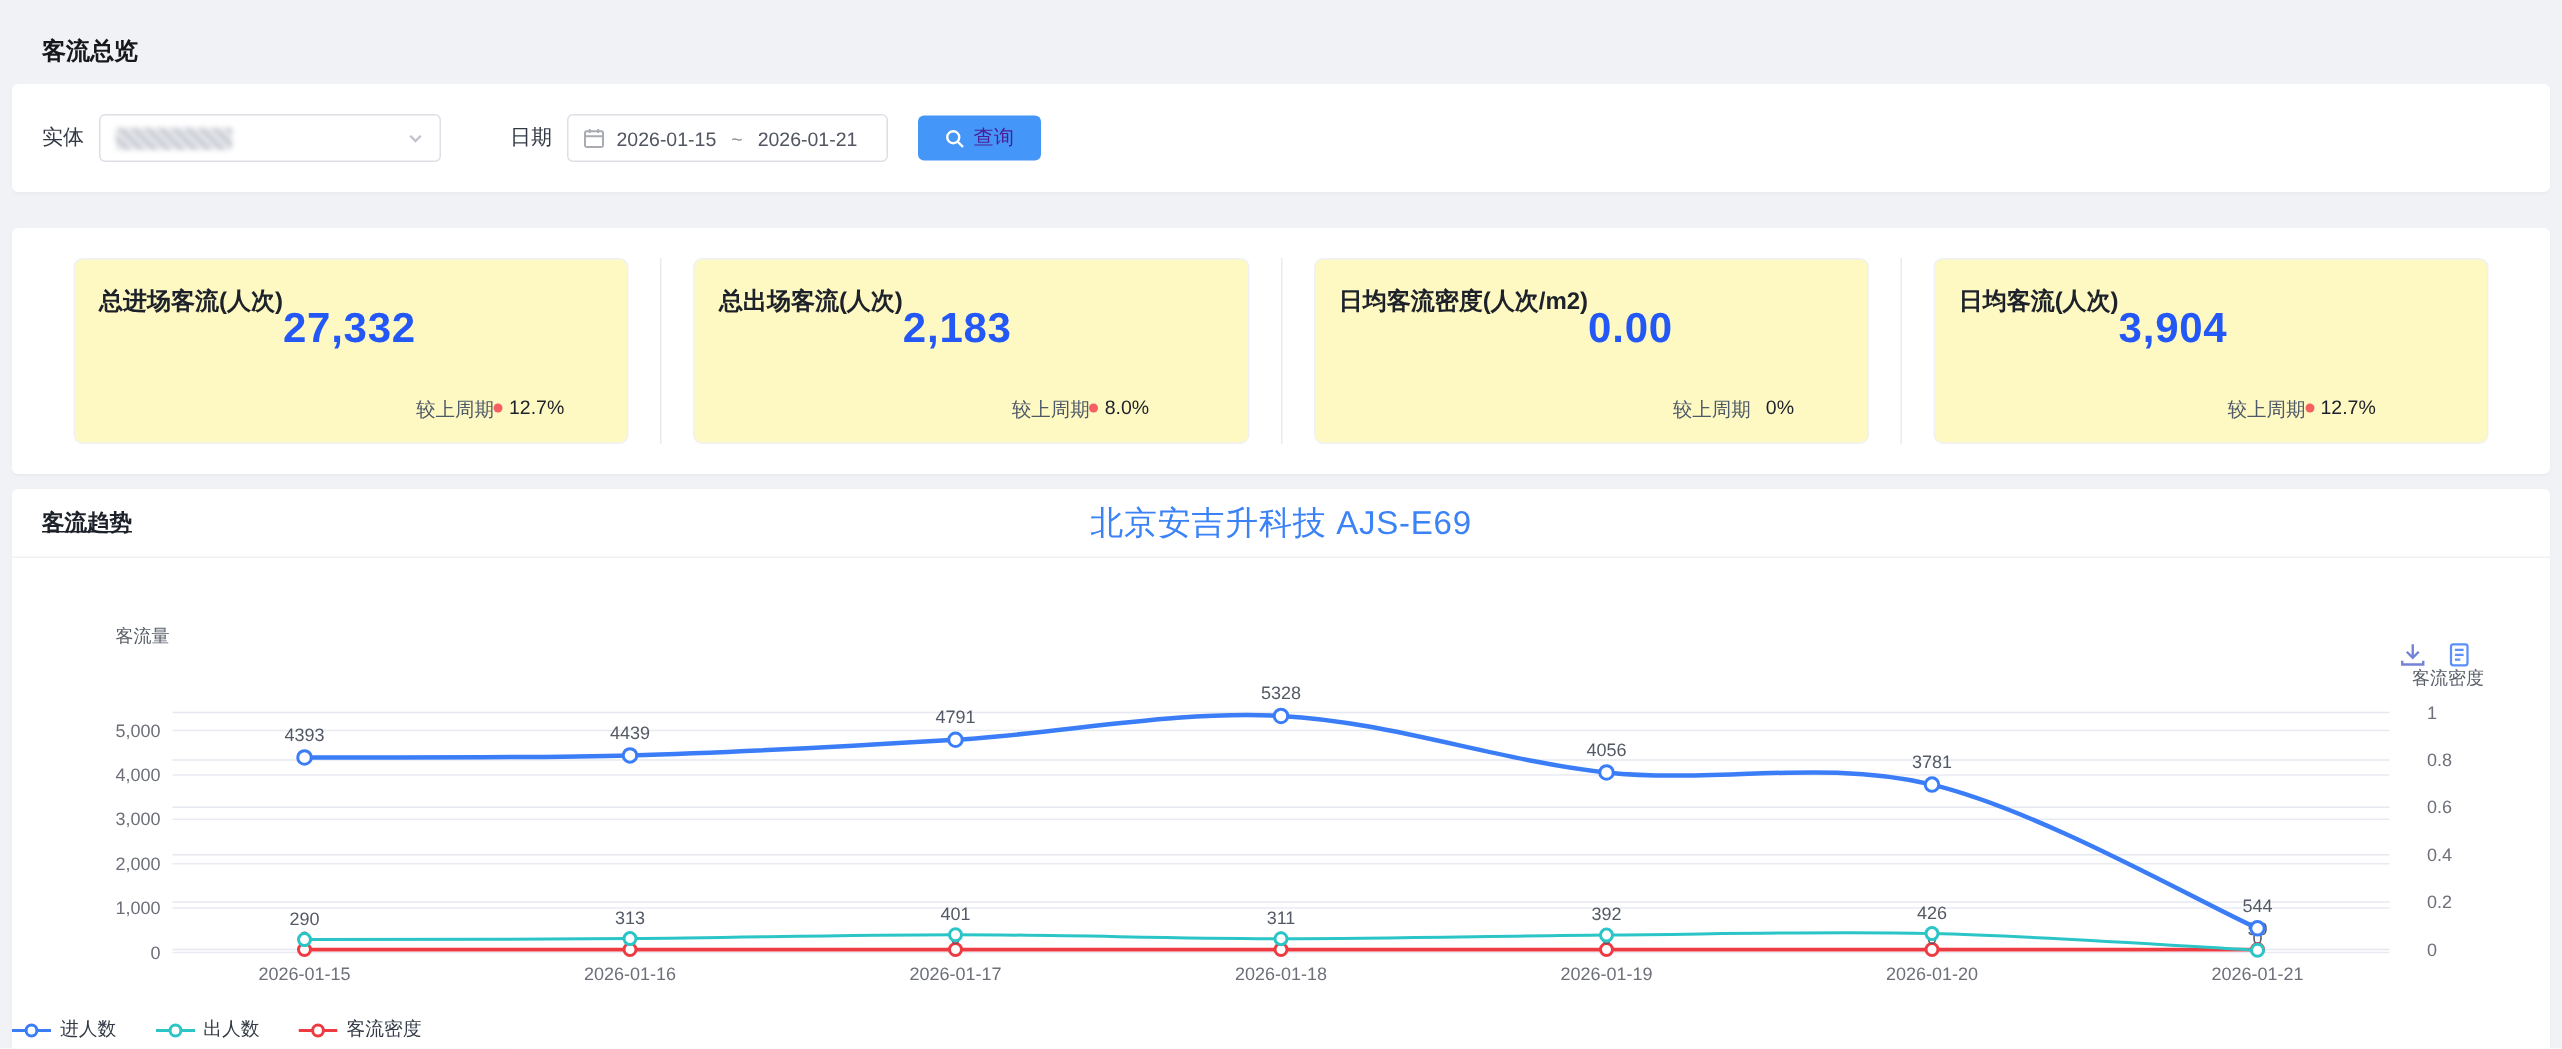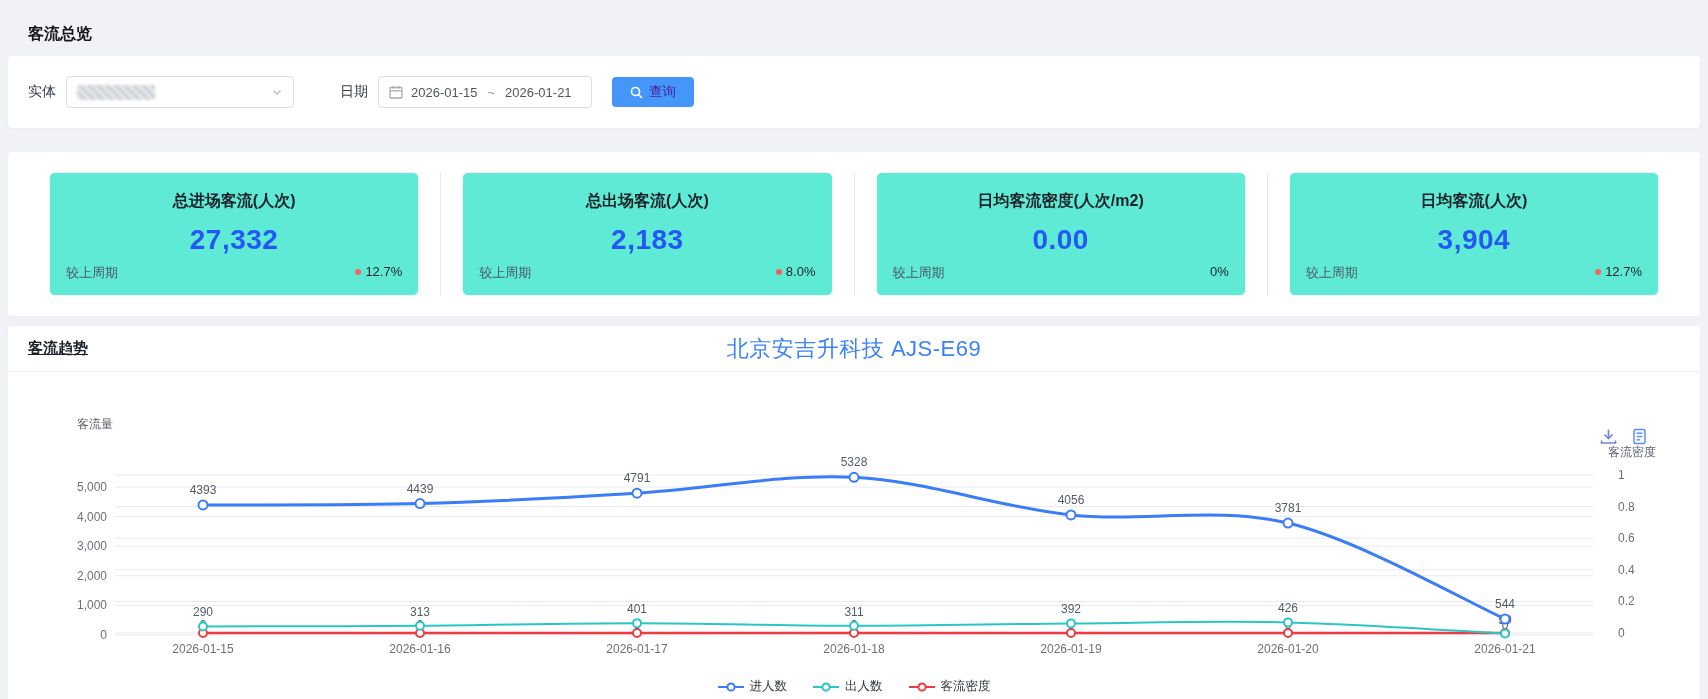--- a/index.html
+++ b/index.html
@@ -40,42 +40,42 @@
     background:#4496f8; color:#4c1d95; font-size:13.5px; display:flex; align-items:center; gap:6px; cursor:pointer;
     font-family:inherit;
   }
   .search-glyph { width:13px; height:13px; stroke:#fff; fill:none; stroke-width:1.6; }
 
   
   .stats-panel { height:164px; display:flex; align-items:stretch; padding:20px 20px; margin-bottom:10px; }
   .stat-cell { flex:1; display:flex; padding:0 21px; }
   .stat-cell + .stat-cell { border-left:1px solid #e8eaf0; }
   .stat-card {
-    flex:1; background:#5eead4; border:1px solid #eef1f6; border-radius:6px;
-    display:flex; flex-direction:column; padding:18px 16px 13px;
+    flex:1; background:#fef9c3; border:1px solid #eef1f6; border-radius:6px;
+    display:flex; flex-direction:row; padding:18px 16px 13px;
   }
   .stat-title { text-align:center; font-size:16px; font-weight:bold; color:#1d2129; }
   .stat-value { text-align:center; font-size:28px; font-weight:bold; color:#2458f6; margin-top:12px; letter-spacing:.5px; }
   .stat-foot { margin-top:auto; display:flex; justify-content:space-between; align-items:flex-start; font-size:13px; }
   .stat-compare { color:#4e5969; }
   .stat-change { color:#1d2129; display:flex; align-items:center; gap:4px; font-weight:500; }
   .dot { width:6px; height:6px; border-radius:50%; background:#f56060; display:inline-block; }
 
   
   .chart-panel { height:396px; position:relative; }
   .chart-header { height:46px; display:flex; align-items:center; padding:0 20px; border-bottom:1px solid #f0f1f4; position:relative;text-decoration:underline; }
   .section-title { font-size:15px; font-weight:bold; color:#1d2129; }
   .watermark {
     position:absolute; left:0; right:0; text-align:center; pointer-events:none;
     font-size:22px; color:#3b82f6; letter-spacing:.5px;
   }
   .chart-tools { position:absolute; top:102px; right:52px; display:flex; gap:14px; z-index:2; }
   .tool-icon { width:17px; height:17px; cursor:pointer; }
   #trend-svg { display:block; }
-  .legend { display:flex; justify-content:center; align-items:center; gap:26px; margin-top:4px; }
+  .legend { display:flex; align-items:center; gap:26px; margin-top:4px; }
   .legend-item { display:flex; align-items:center; gap:6px; font-size:12.5px; color:#333a45; cursor:pointer; }
 </style>
 </head>
 <body>
 
 <div class="page-header">
   <h1 class="page-title">客流总览</h1>
 </div>
 
 <div class="panel filter-panel">

